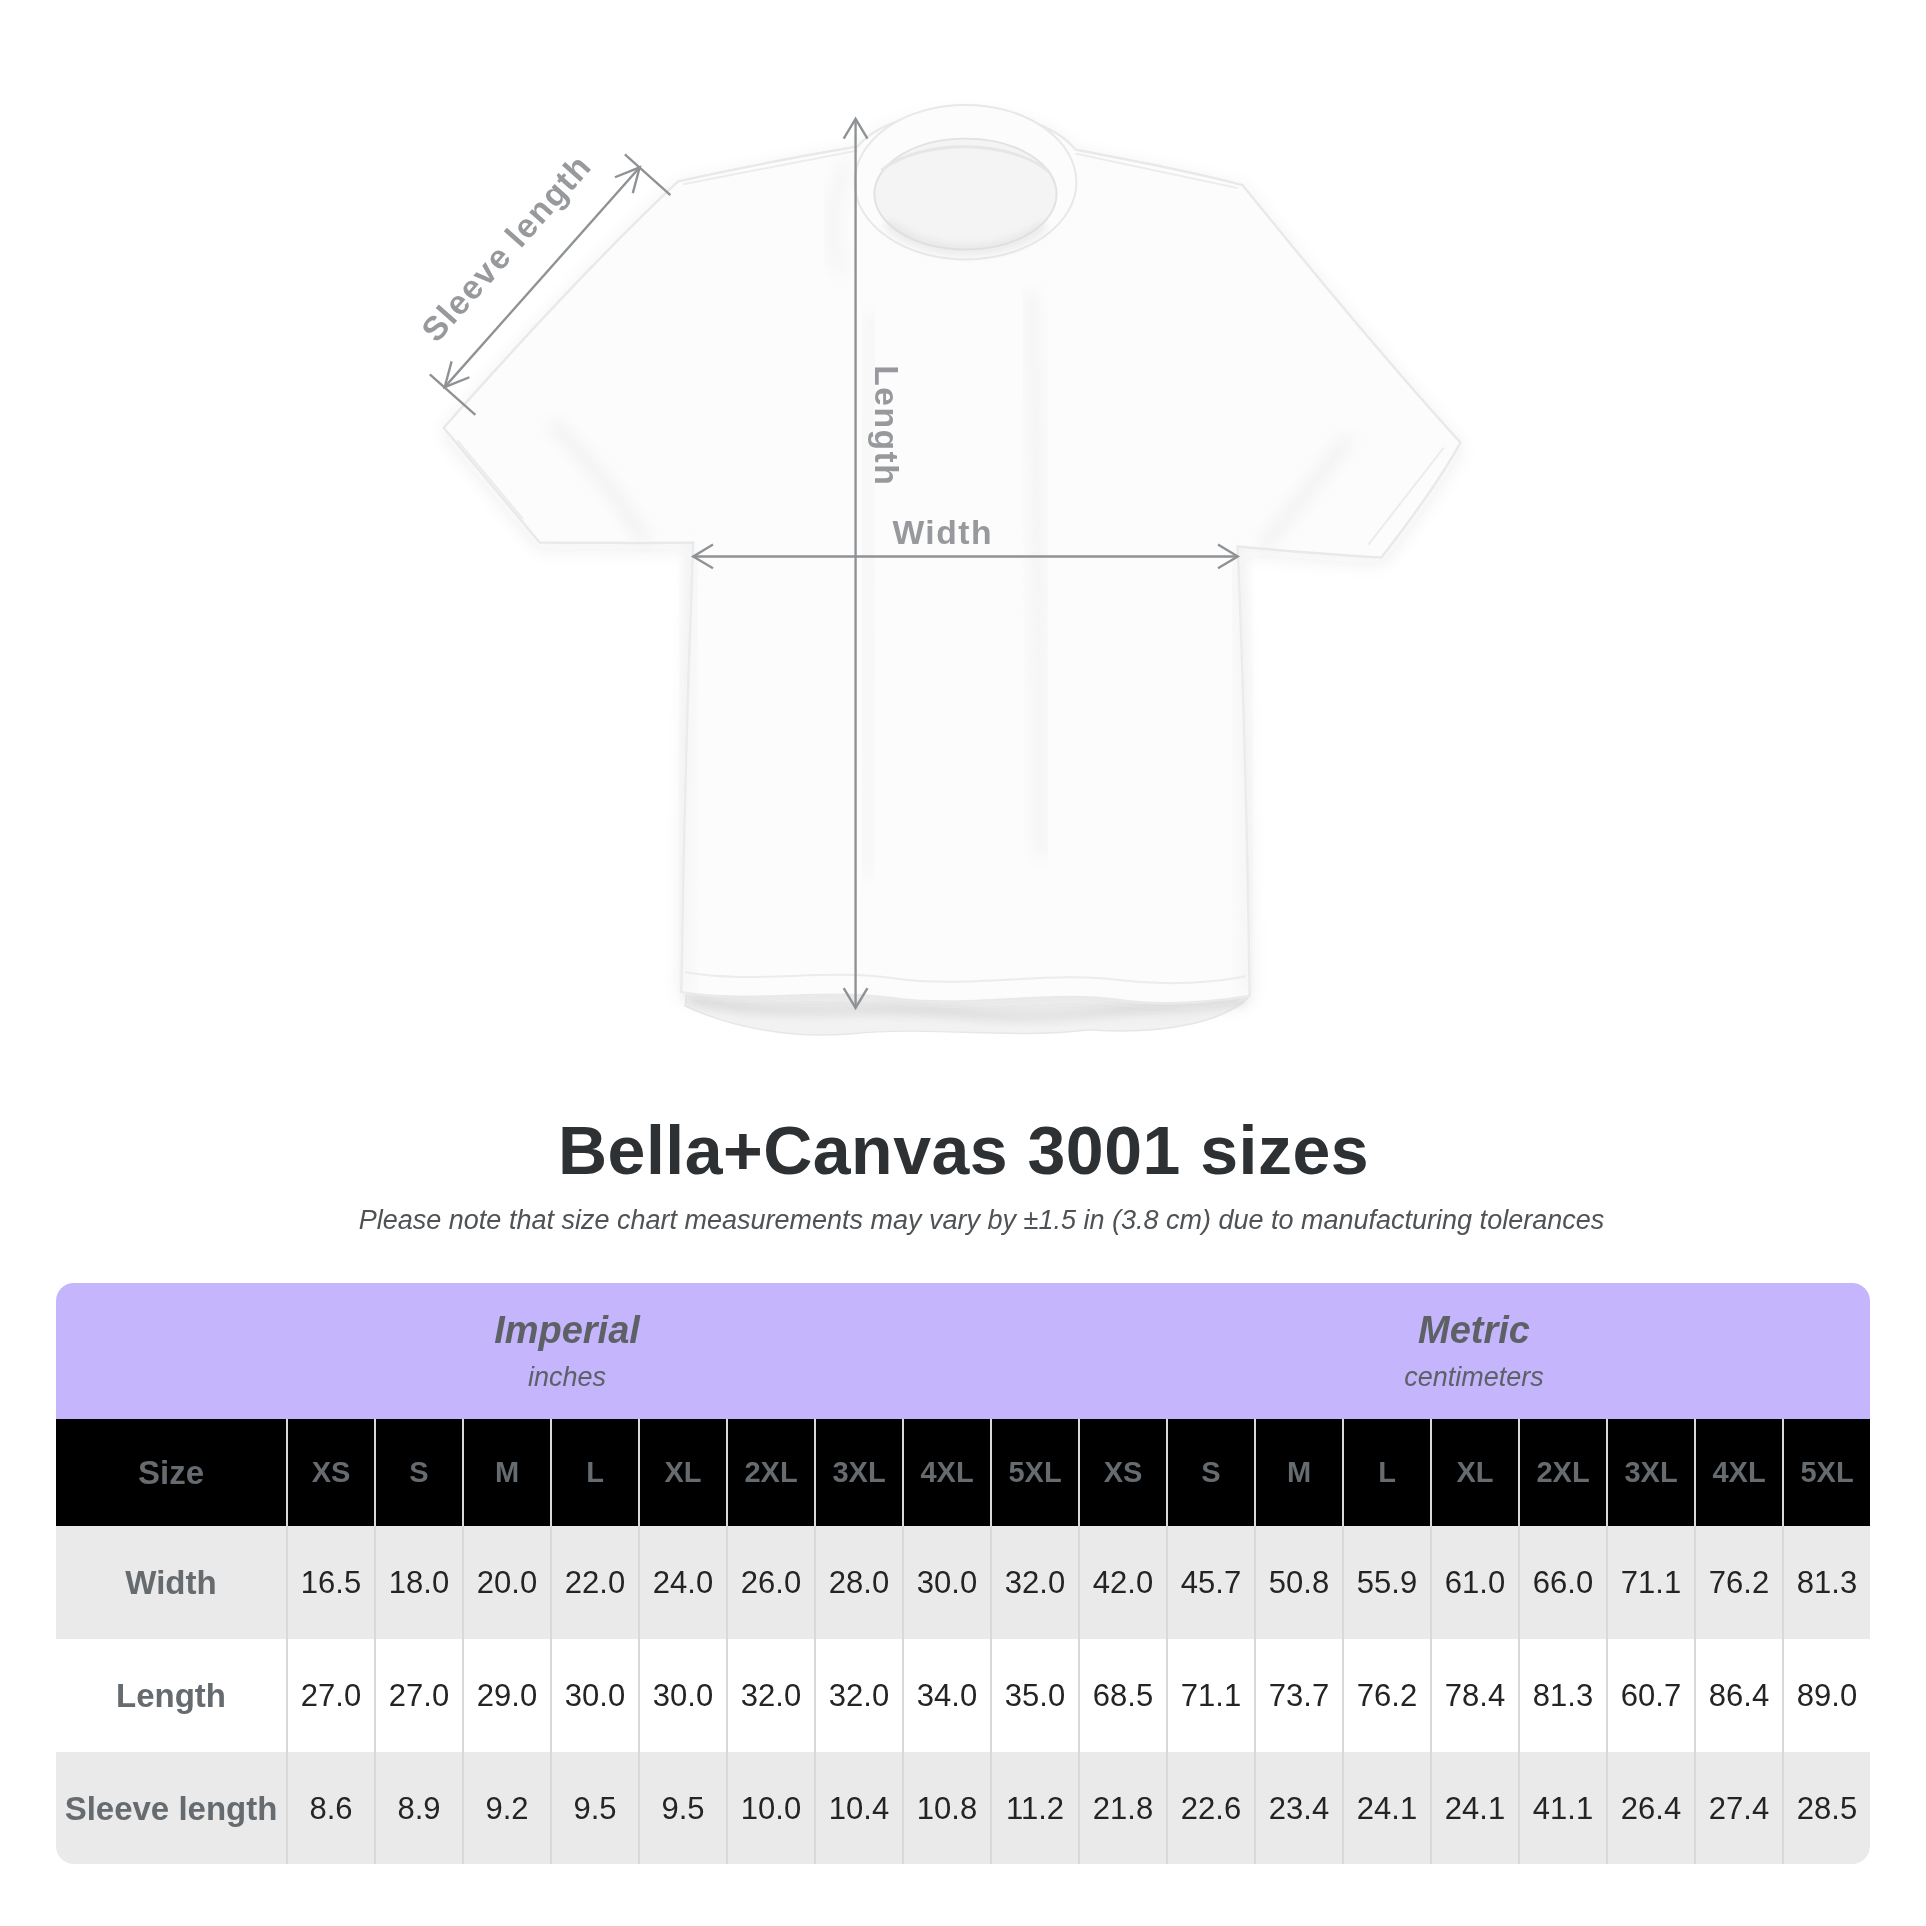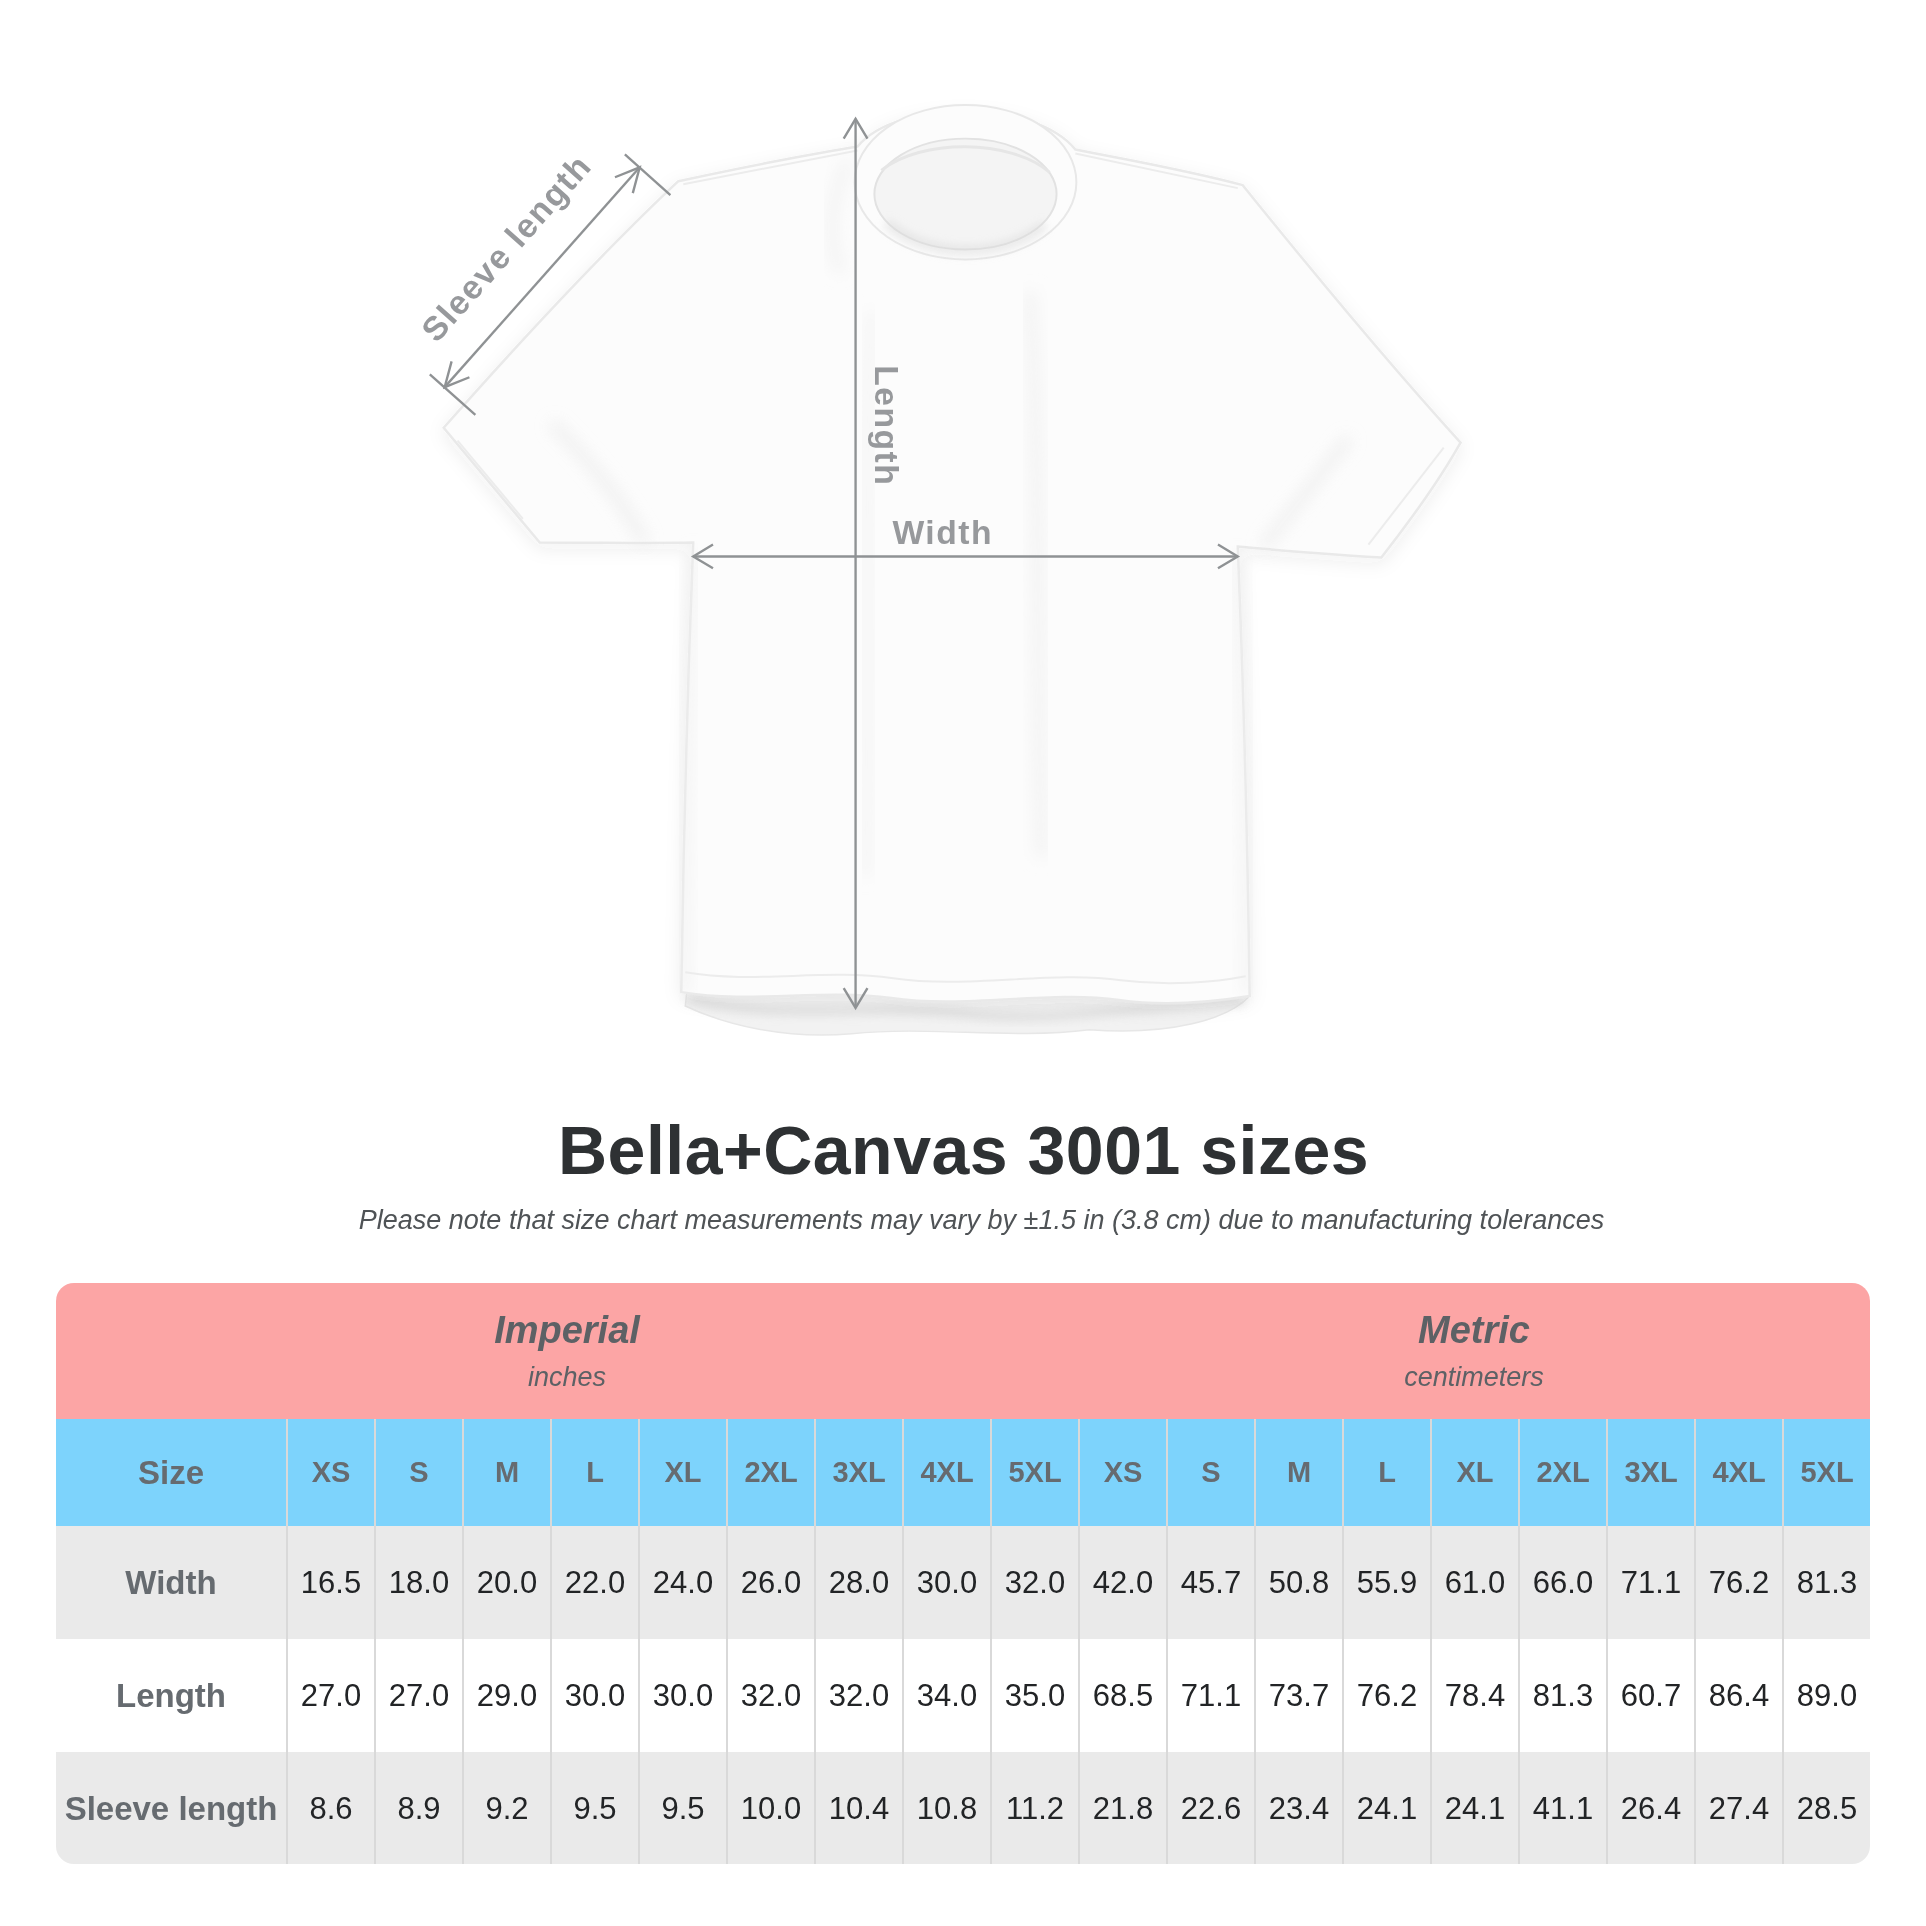--- a/index.html
+++ b/index.html
@@ -32,24 +32,24 @@
     position:absolute;left:56px;top:1283px;width:1814px;height:581px;
     border-radius:18px;overflow:hidden;background:#ffffff;
   }
   table.size-chart{
     border-collapse:separate;border-spacing:0;table-layout:fixed;
     width:100%;height:100%;
   }
   .size-chart td{
     text-align:center;vertical-align:middle;padding:0;
   }
-  .unit-row td{background:#fca5a5;}
+  .unit-row td{background:#c4b5fd;}
   .unit-label{font-size:38px;font-weight:bold;font-style:italic;color:#5d6165;}
   .unit-sub{font-size:27px;font-style:italic;color:#5d6165;margin-top:10px;}
-  .size-row td{background:#7dd3fc;}
+  .size-row td{background:#000000;}
   .row-gray td{background:#eaeaea;}
   .row-white td{background:#ffffff;}
   .size-chart td.sep{border-left:2px solid #d9d9d9;}
   .head-cell{font-weight:bold;color:#666b70;font-size:29px;}
   .label-cell{font-weight:bold;color:#666b70;font-size:33px;}
   .value-cell{color:#222426;font-size:31px;}
 </style>
 </head>
 <body>
 

